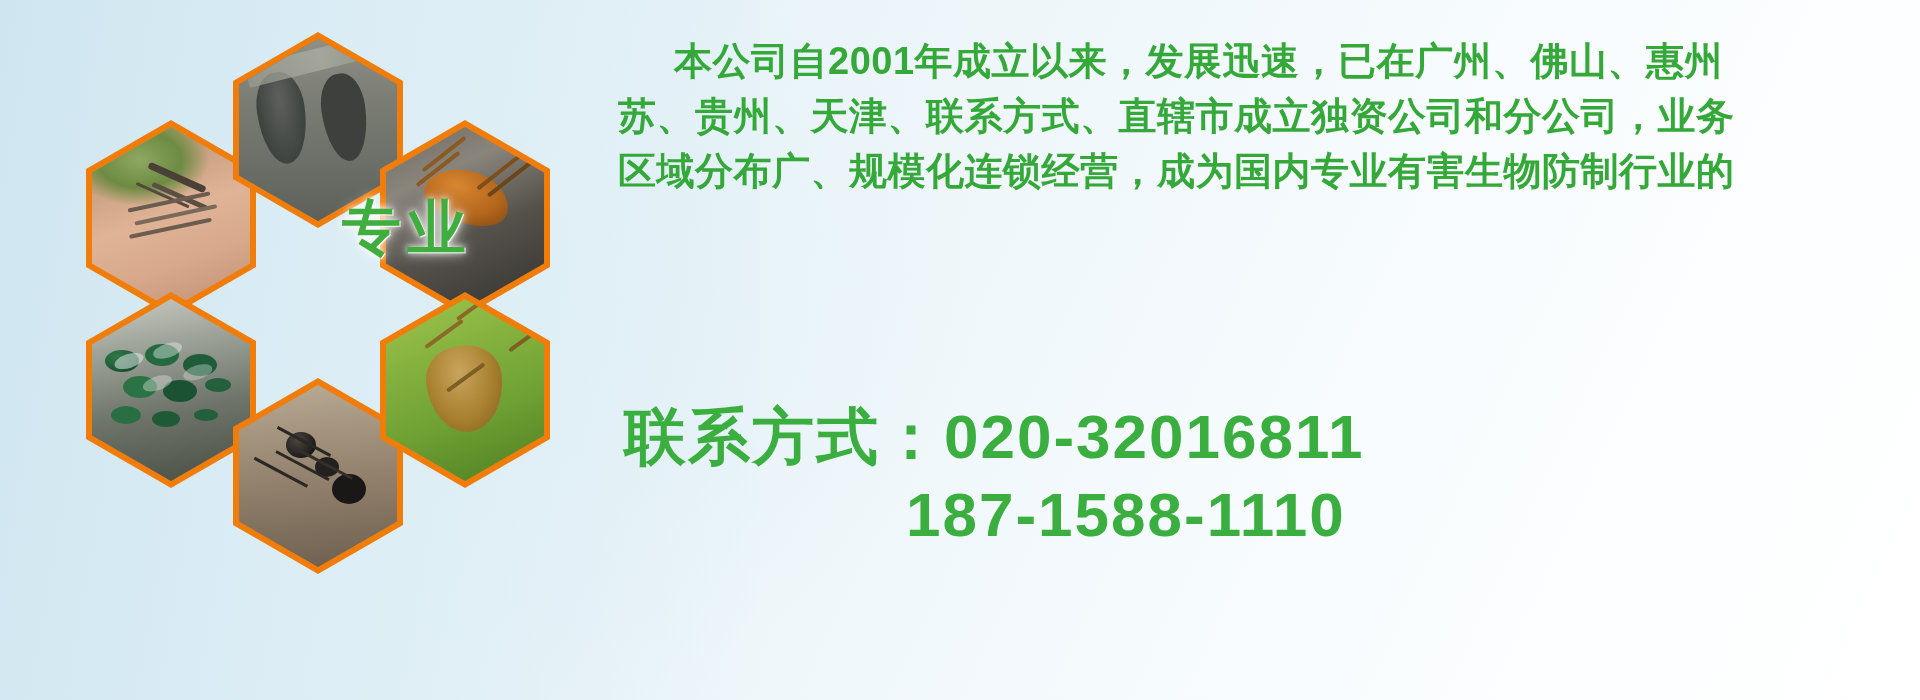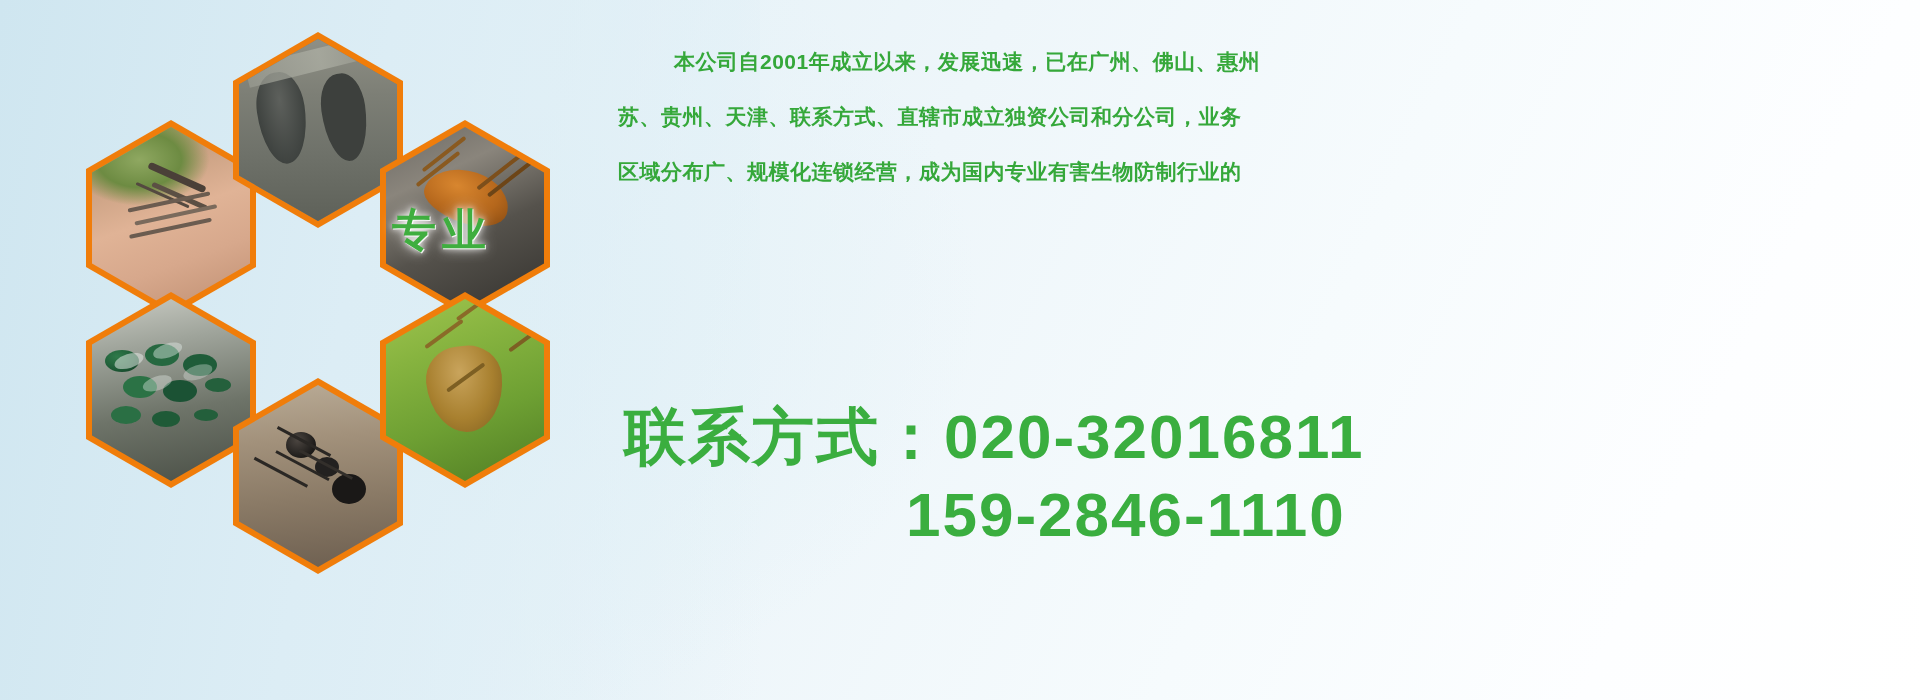--- a/index.html
+++ b/index.html
@@ -128,32 +128,32 @@
     border-radius:44% 44% 50% 50%/38% 38% 62% 62%;transform:rotate(-6deg);
   }
   .art.stink:after{
     content:"";position:absolute;left:22%;top:18%;width:46px;height:4px;
     background:#8a6a28;transform:rotate(-36deg);border-radius:3px;
     box-shadow:42px -4px 0 0 #8a6a28, -8px 48px 0 0 #7d5f23, 66px 52px 0 0 #7d5f23;
   }
   .art:after, .art:before{pointer-events:none;}
 
   .hex-overlay-text{
-    position:absolute;left:236px;top:192px;width:170px;
-    text-align:right;z-index:5;
+    position:absolute;left:236px;top:181px;width:170px;
+    text-align:center;z-index:5;
     color:#3fae3f;font-weight:bold;line-height:1.28;
-    font-size:44px;letter-spacing:6px;
+    font-size:59px;letter-spacing:6px;
     text-shadow:0 0 6px rgba(255,255,255,.95),0 0 14px rgba(255,255,255,.9),1px 1px 0 rgba(255,255,255,.9);
   }
 
   
   .copy{position:absolute;left:618px;top:34px;width:1260px;}
   .copy p{
     margin:0;color:#35a83a;font-weight:bold;
-    font-size:21px;line-height:55px;letter-spacing:.5px;
+    font-size:38px;line-height:55px;letter-spacing:.5px;
     white-space:nowrap;
   }
   .copy p.first{text-indent:56px;}
 
   .contact{position:absolute;left:624px;top:398px;width:1200px;}
   .contact .line{
     color:#3aae3f;font-weight:bold;font-size:62px;line-height:78px;
     letter-spacing:2px;white-space:nowrap;
   }
   .contact .line.second{padding-left:282px;}
@@ -207,16 +207,16 @@
   </div>
 
   <div class="copy">
     <p class="first">本公司自2001年成立以来，发展迅速，已在广州、佛山、惠州</p>
     <p>苏、贵州、天津、联系方式、直辖市成立独资公司和分公司，业务</p>
     <p>区域分布广、规模化连锁经营，成为国内专业有害生物防制行业的</p>
   </div>
 
   <div class="contact">
     <div class="line first">联系方式：020-32016811</div>
-    <div class="line second">159-2846-1110</div>
+    <div class="line second">187-1588-1110</div>
   </div>
 
 </div>
 
 </body></html>

